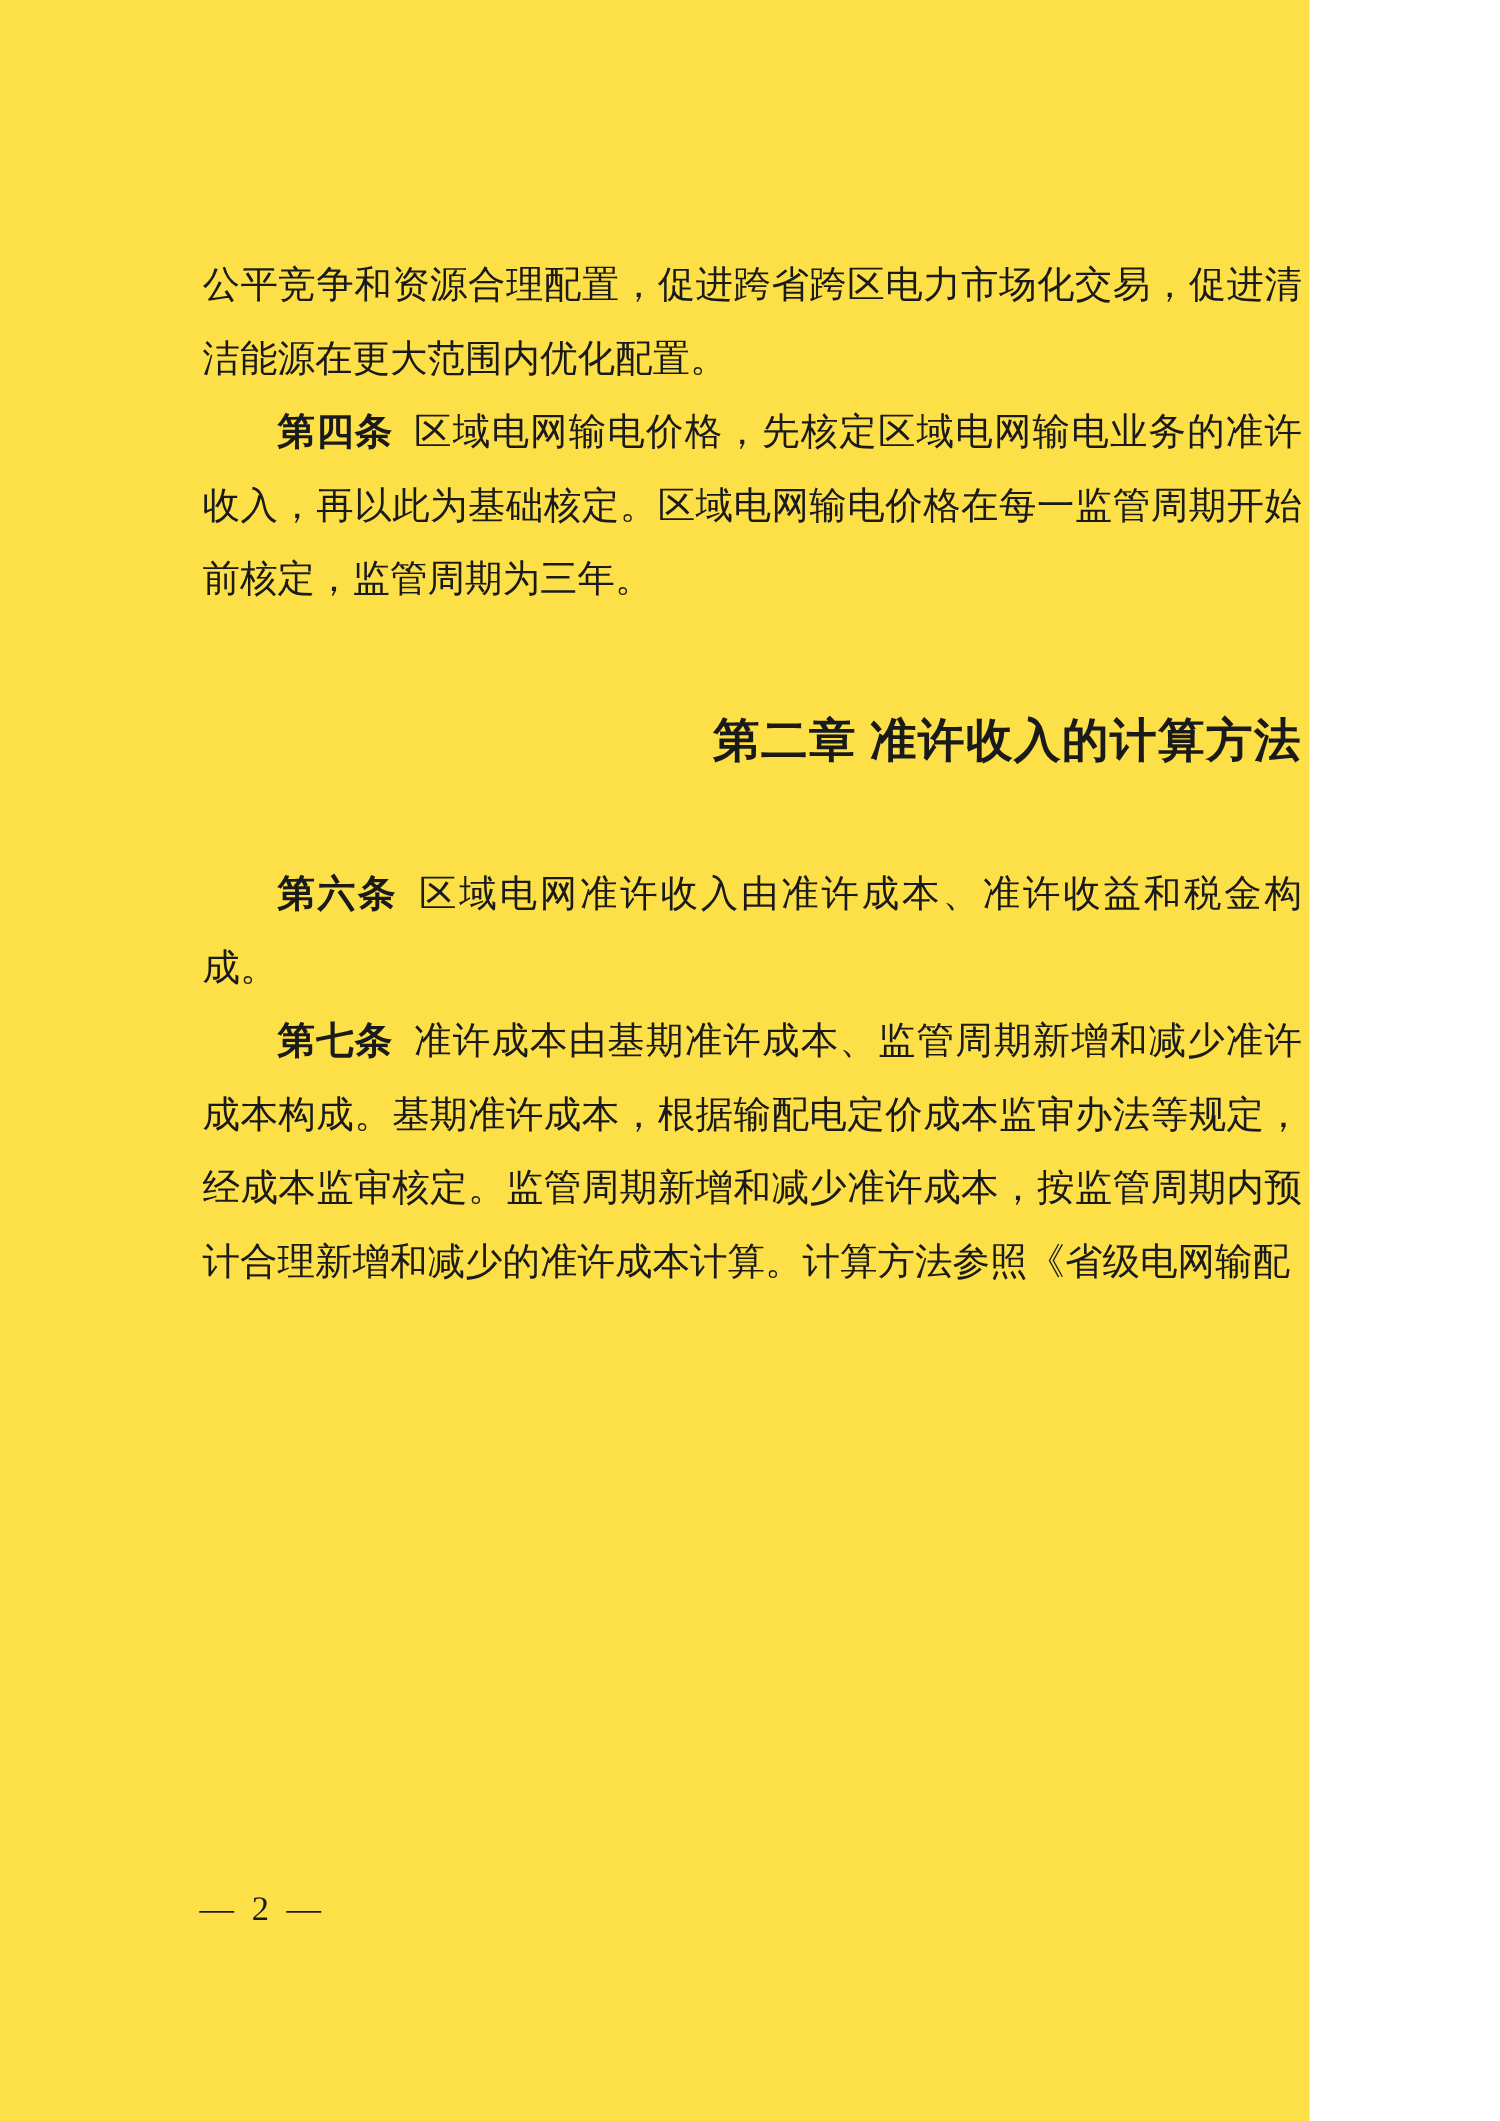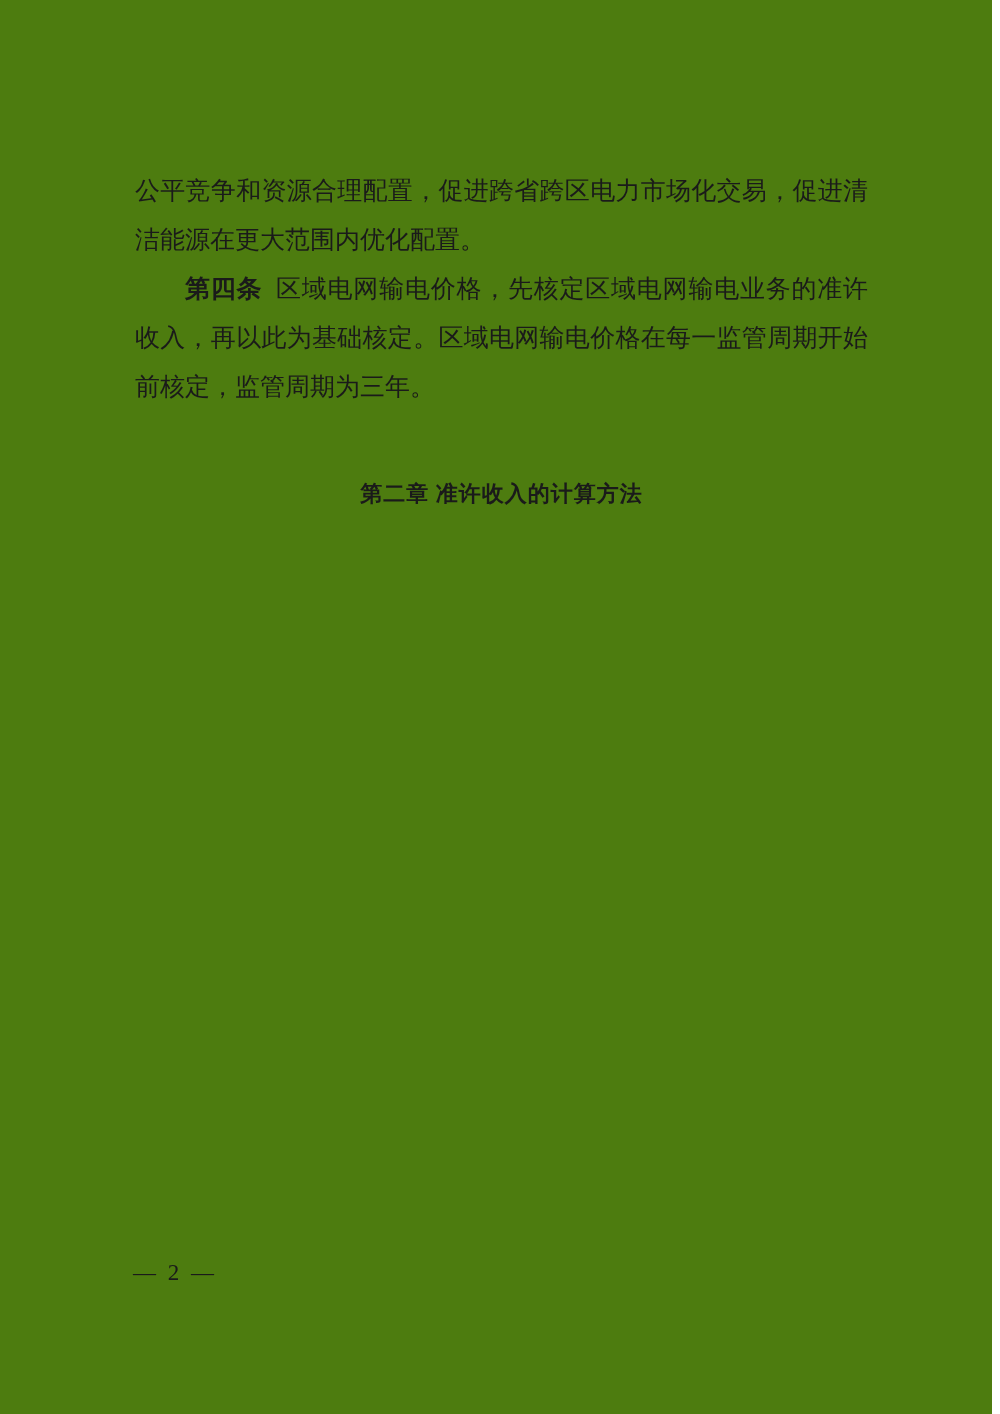--- a/index.html
+++ b/index.html
@@ -1,45 +1,45 @@
 <!DOCTYPE html>
 <html><head>
 <meta charset="utf-8">
 <style>
   * { margin: 0; padding: 0; box-sizing: border-box; }
   html, body { background: #ffffff; }
   .page {
     position: relative;
-    width: 992px;
+    width: 873px;
     height: 1414px;
-    background: #4d7c0f;
+    background: #fde047;
     overflow: hidden;
     font-family: "Liberation Serif", "DejaVu Serif", serif;
     color: #1a1a1a;
   }
   .content {
     position: absolute;
     top: 166px;
     left: 135px;
     width: 733px;
     font-size: 25px;
     line-height: 49px;
     text-align: justify;
   }
   p.para { text-align: justify; }
   p.indent { text-indent: 2em; }
   .article-label {
     font-weight: bold;
     margin-right: 0.55em;
   }
   h2.chapter {
-    font-size: 22px;
+    font-size: 31px;
     line-height: 49px;
     font-weight: bold;
-    text-align: center;
+    text-align: right;
     text-indent: 0;
     margin: 58px 0 54px 0;
     letter-spacing: 1px;
   }
   .footer {
     position: absolute;
     top: 1258px;
     left: 133px;
     font-size: 23px;
     line-height: 30px;
@@ -54,18 +54,20 @@
   <div class="content">
 
     <p class="para">公平竞争和资源合理配置，促进跨省跨区电力市场化交易，促进清洁能源在更大范围内优化配置。</p>
 
 
     <p class="para indent"><span class="article-label">第四条</span><span>区域电网输电价格，先核定区域电网输电业务的准许收入，再以此为基础核定。区域电网输电价格在每一监管周期开始前核定，监管周期为三年。</span></p>
 
 
     <h2 class="chapter">第二章 准许收入的计算方法</h2>
 
+    <p class="para indent"><span class="article-label">第六条</span><span>区域电网准许收入由准许成本、准许收益和税金构成。</span></p>
 
+    <p class="para indent"><span class="article-label">第七条</span><span>准许成本由基期准许成本、监管周期新增和减少准许成本构成。基期准许成本，根据输配电定价成本监审办法等规定，经成本监审核定。监管周期新增和减少准许成本，按监管周期内预计合理新增和减少的准许成本计算。计算方法参照《省级电网输配</span></p>
 
   </div>
 
   <div class="footer">— 2 —</div>
 </div>
 
 </body></html>

